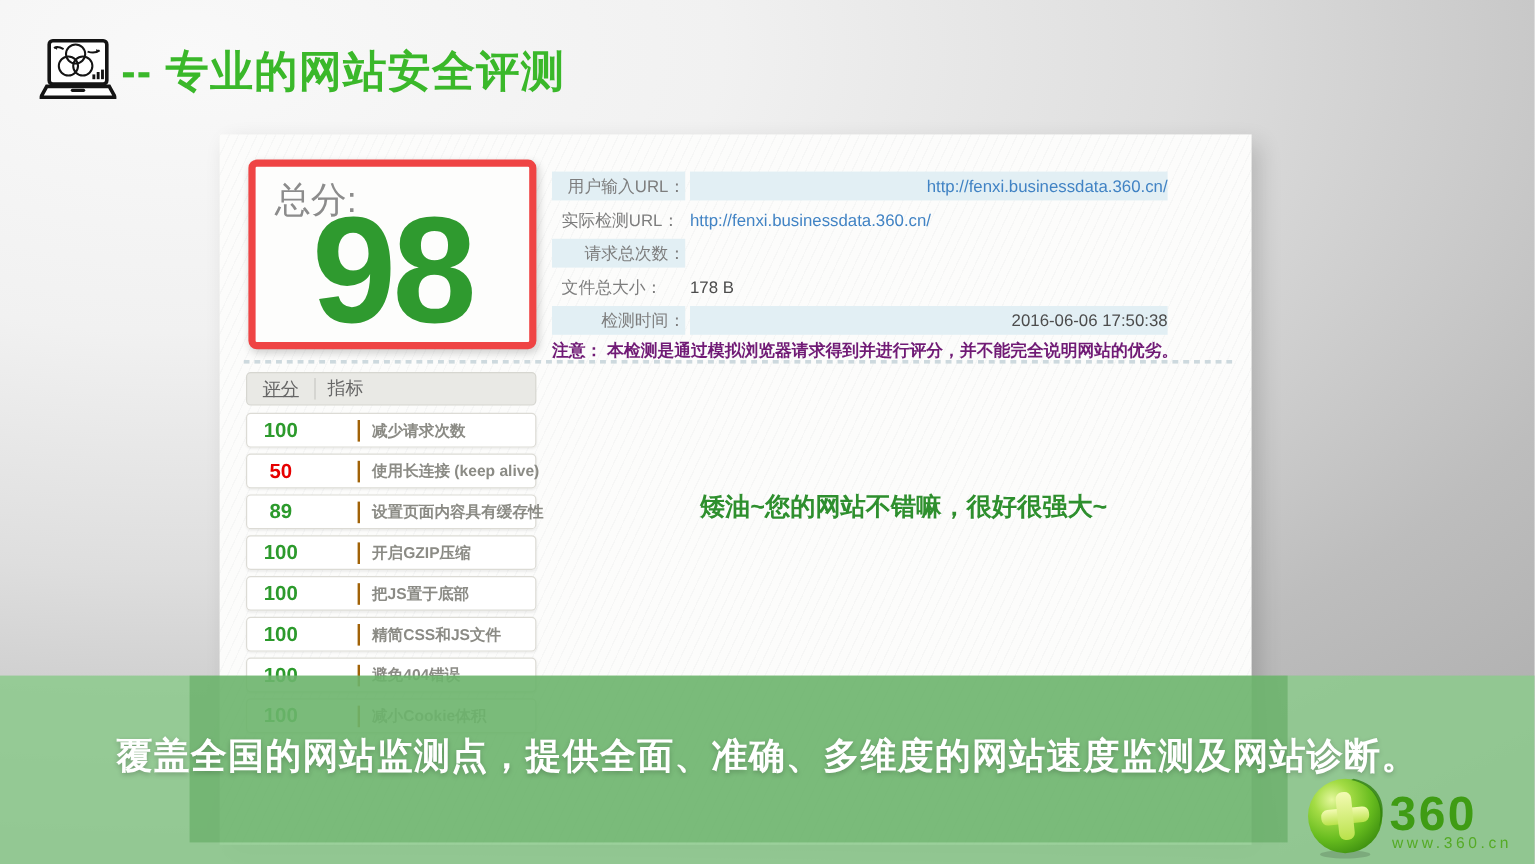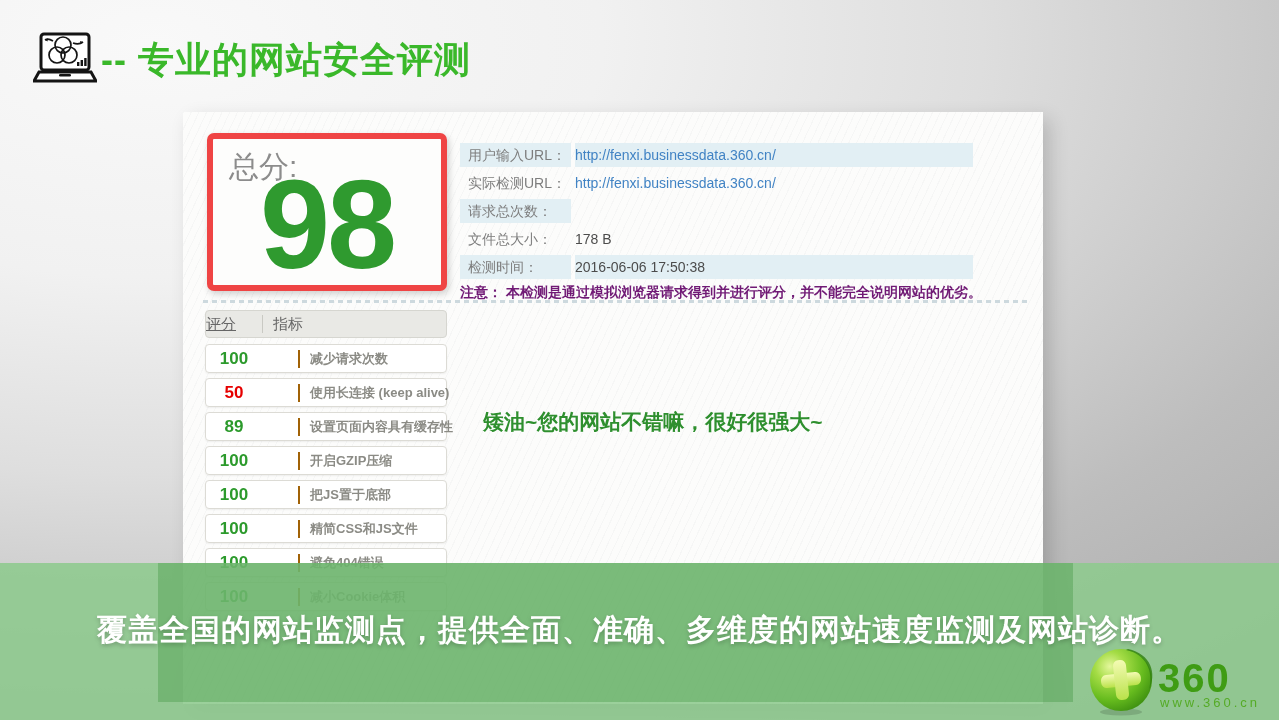--- a/index.html
+++ b/index.html
@@ -27,46 +27,46 @@
     box-shadow:2px 3px 7px rgba(0,0,0,0.18); z-index:2; }
   .score-label { position:absolute; left:16px; top:8px; font-size:30px; color:#8c8c8c; }
   .score-value { position:absolute; left:0; right:0; top:20px; text-align:center;
     font-size:126px; line-height:1.05; font-weight:bold; color:#2f9a2f; letter-spacing:-3px; }
 
   
   .summary { position:absolute; left:277px; top:31px; width:700px; z-index:2; }
   .sum-row { display:flex; height:24px; line-height:24px; margin-bottom:4px; font-size:14px; }
   .sum-label { width:111px; padding-left:8px; margin-right:4px; color:#7d7d7d; }
   .sum-value { width:398px; color:#4c4c4c; }
-  .sum-row.alt .sum-label, .sum-row.alt .sum-value { background:#e2eff4; }
+  .sum-row.alt .sum-label, .sum-row.alt .sum-value { background:#e2eff4;text-align:right; }
   .sum-value.link { color:#4183c4; cursor:pointer; }
   .notice { position:absolute; left:277px; top:172px; font-size:14px; font-weight:bold;
     color:#701a75; z-index:2; white-space:nowrap; }
   .dashes { position:absolute; left:20px; top:188px; width:824px; height:3px; z-index:2;
     background-image:linear-gradient(to right, #cdd9de 55%, transparent 45%);
     background-size:9px 3px; }
 
   
   .mt-header { position:absolute; left:22px; top:198px; width:242px; height:28px; z-index:2;
     background:#e9e9e5; border:1px solid #d6d6d0; border-radius:4px;
     display:flex; align-items:center; font-size:15px; color:#666; }
-  .mt-score-col { width:56px; text-align:left; flex:none;text-decoration:underline; }
+  .mt-score-col { width:56px; text-align:center; flex:none;text-decoration:underline; }
   .mt-metric-col { padding-left:10px; border-left:1px solid #c9c9c3; height:18px; line-height:18px; }
   .mt-rows { position:absolute; left:22px; top:232px; width:242px; z-index:2; }
   .mt-row { height:29px; margin-bottom:5px; background:rgba(255,255,255,0.92);
     border:1px solid #dcdbd5; border-radius:4px; display:flex; align-items:center;
     box-shadow:0 1px 2px rgba(0,0,0,0.06);gap:36px; }
   .mt-score { width:56px; flex:none; text-align:center; font-size:17px; font-weight:bold; }
   .mt-score.good { color:#2c9a2c; }
   .mt-score.bad { color:#e60000; }
   .mt-label { color:#8b8b85; font-size:13px; font-weight:bold; padding-left:10px;
     border-left:2px solid #a16207; height:18px; line-height:18px; white-space:nowrap; }
 
   
-  .message { position:absolute; left:300px; top:296px; width:540px; 
+  .message { position:absolute; left:300px; top:296px; width:540px; text-align:center;
     font-size:21px; font-weight:bold; color:#2e8f2e; z-index:2;
     text-shadow:0 1px 0 rgba(255,255,255,0.8); }
 
   
   .band { position:absolute; left:0; top:563px; width:1279px; height:157px;
     background:rgba(141,201,141,0.88); z-index:3; }
   .band-inner { position:absolute; left:158px; top:563px; width:915px; height:139px;
     background:rgba(28,128,28,0.26); z-index:4; }
   .caption { position:absolute; left:0; top:610px; width:1279px; text-align:center;
     color:#ffffff; font-weight:bold; font-size:30px; letter-spacing:1px; z-index:6;

